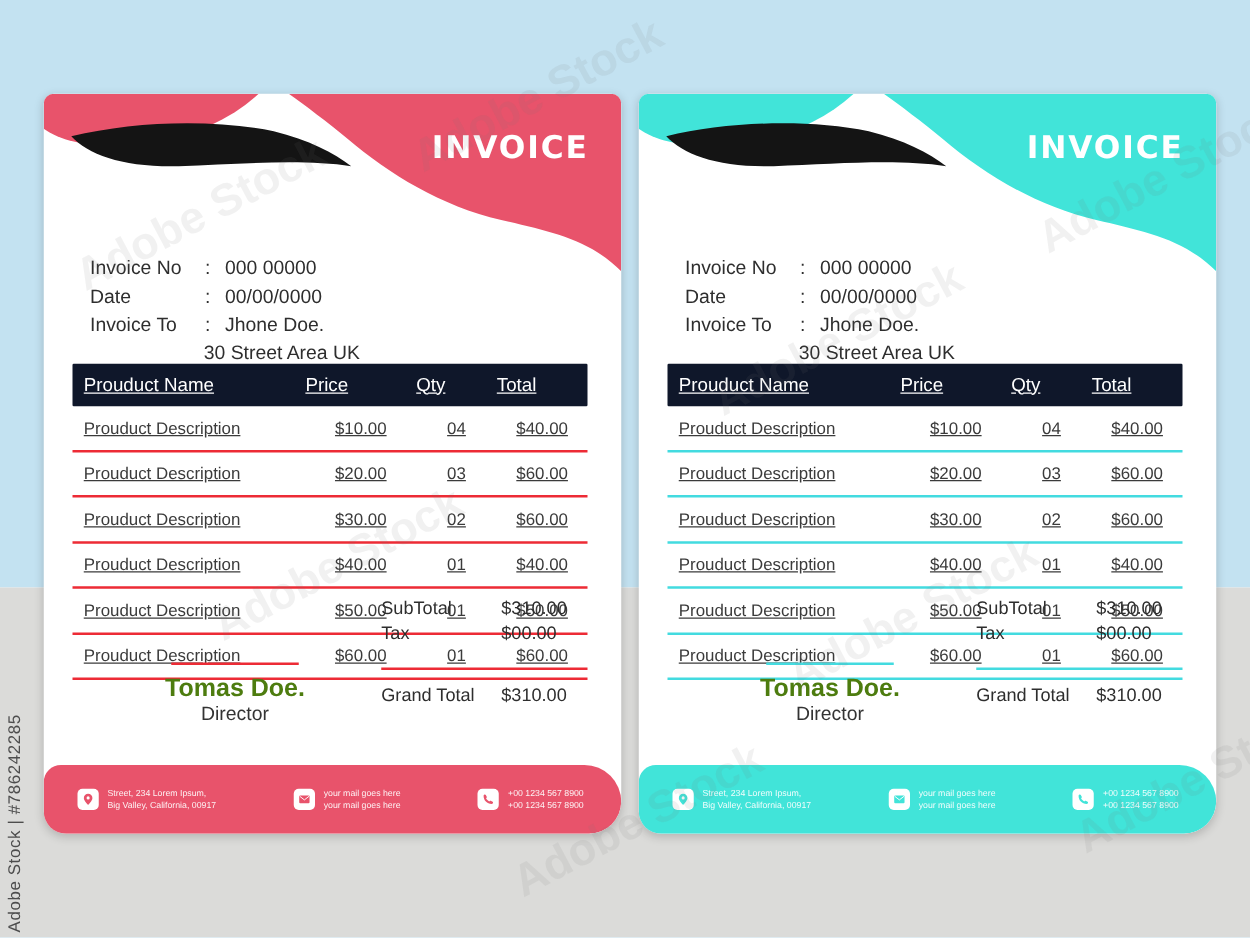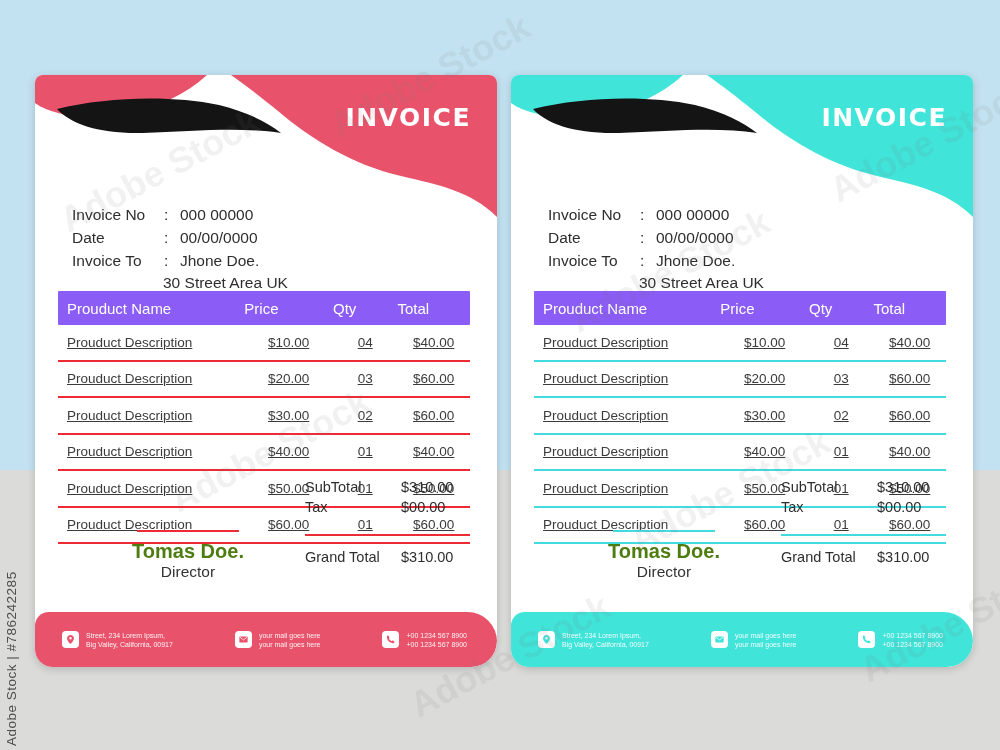--- a/index.html
+++ b/index.html
@@ -39,22 +39,22 @@
     font-family:"DejaVu Sans","Liberation Sans",sans-serif;
   }
 
   .meta { position:absolute; left:37px; top:128px; font-size:15.5px; color:#2e2e2e; font-weight:500; }
   .meta-row { display:grid; grid-template-columns:92px 16px auto; line-height:23px; }
   .meta-value2 { margin-left:91px; line-height:21px; }
 
   .table { position:absolute; left:23px; top:216px; width:412px; }
   .t-grid { display:grid; grid-template-columns:44% 22% 16% 18%; align-items:center; }
   .t-head {
-    background:#8b5cf6; color:#fff; height:34px; font-size:15px;
-    padding:0 0 0 9px; border-radius:1px;
+    background:#0f172a; color:#fff; height:34px; font-size:15px;
+    padding:0 0 0 9px; border-radius:1px;text-decoration:underline;
   }
   .t-head .c2,.t-head .c3,.t-head .c4 { text-align:left; }
   .t-row {
     height:36.5px; border-bottom:2px solid var(--line);
     font-size:13.5px; color:#3b3b3b; font-weight:500; padding-left:9px;text-decoration:underline;
   }
   .t-row .c2,.t-row .c3,.t-row .c4 { text-align:center; }
 
   .totals { position:absolute; right:27px; top:402px; width:165px; font-size:14.5px; color:#2e2e2e; font-weight:500; }
   .tot-row { display:grid; grid-template-columns:96px auto; line-height:20px; }

